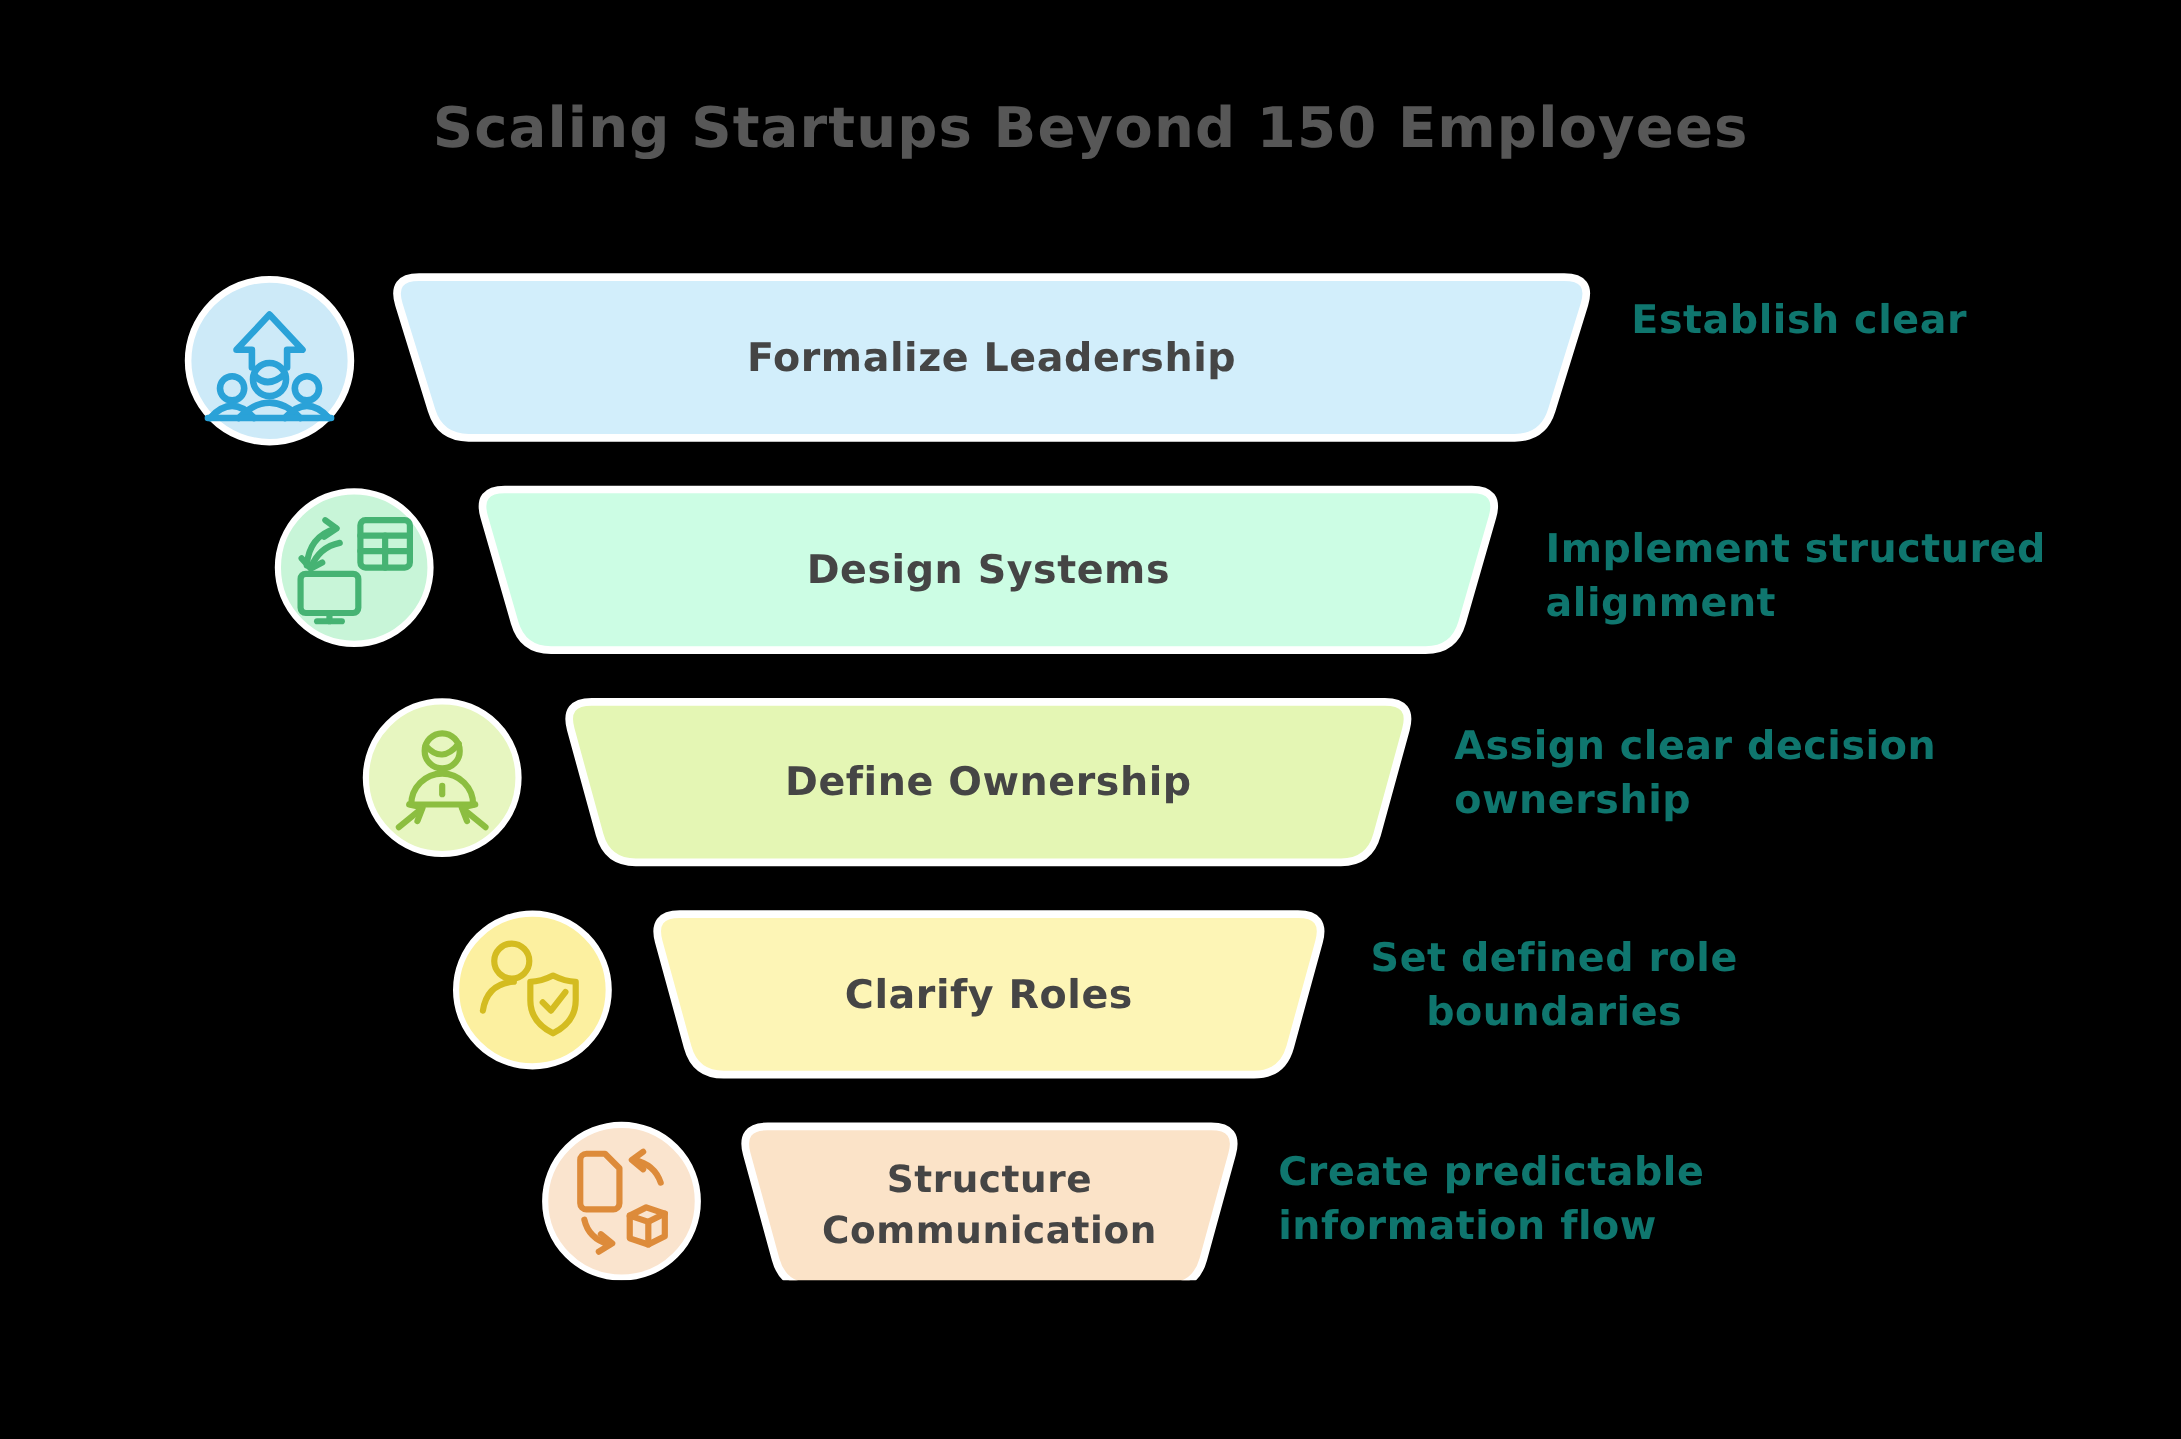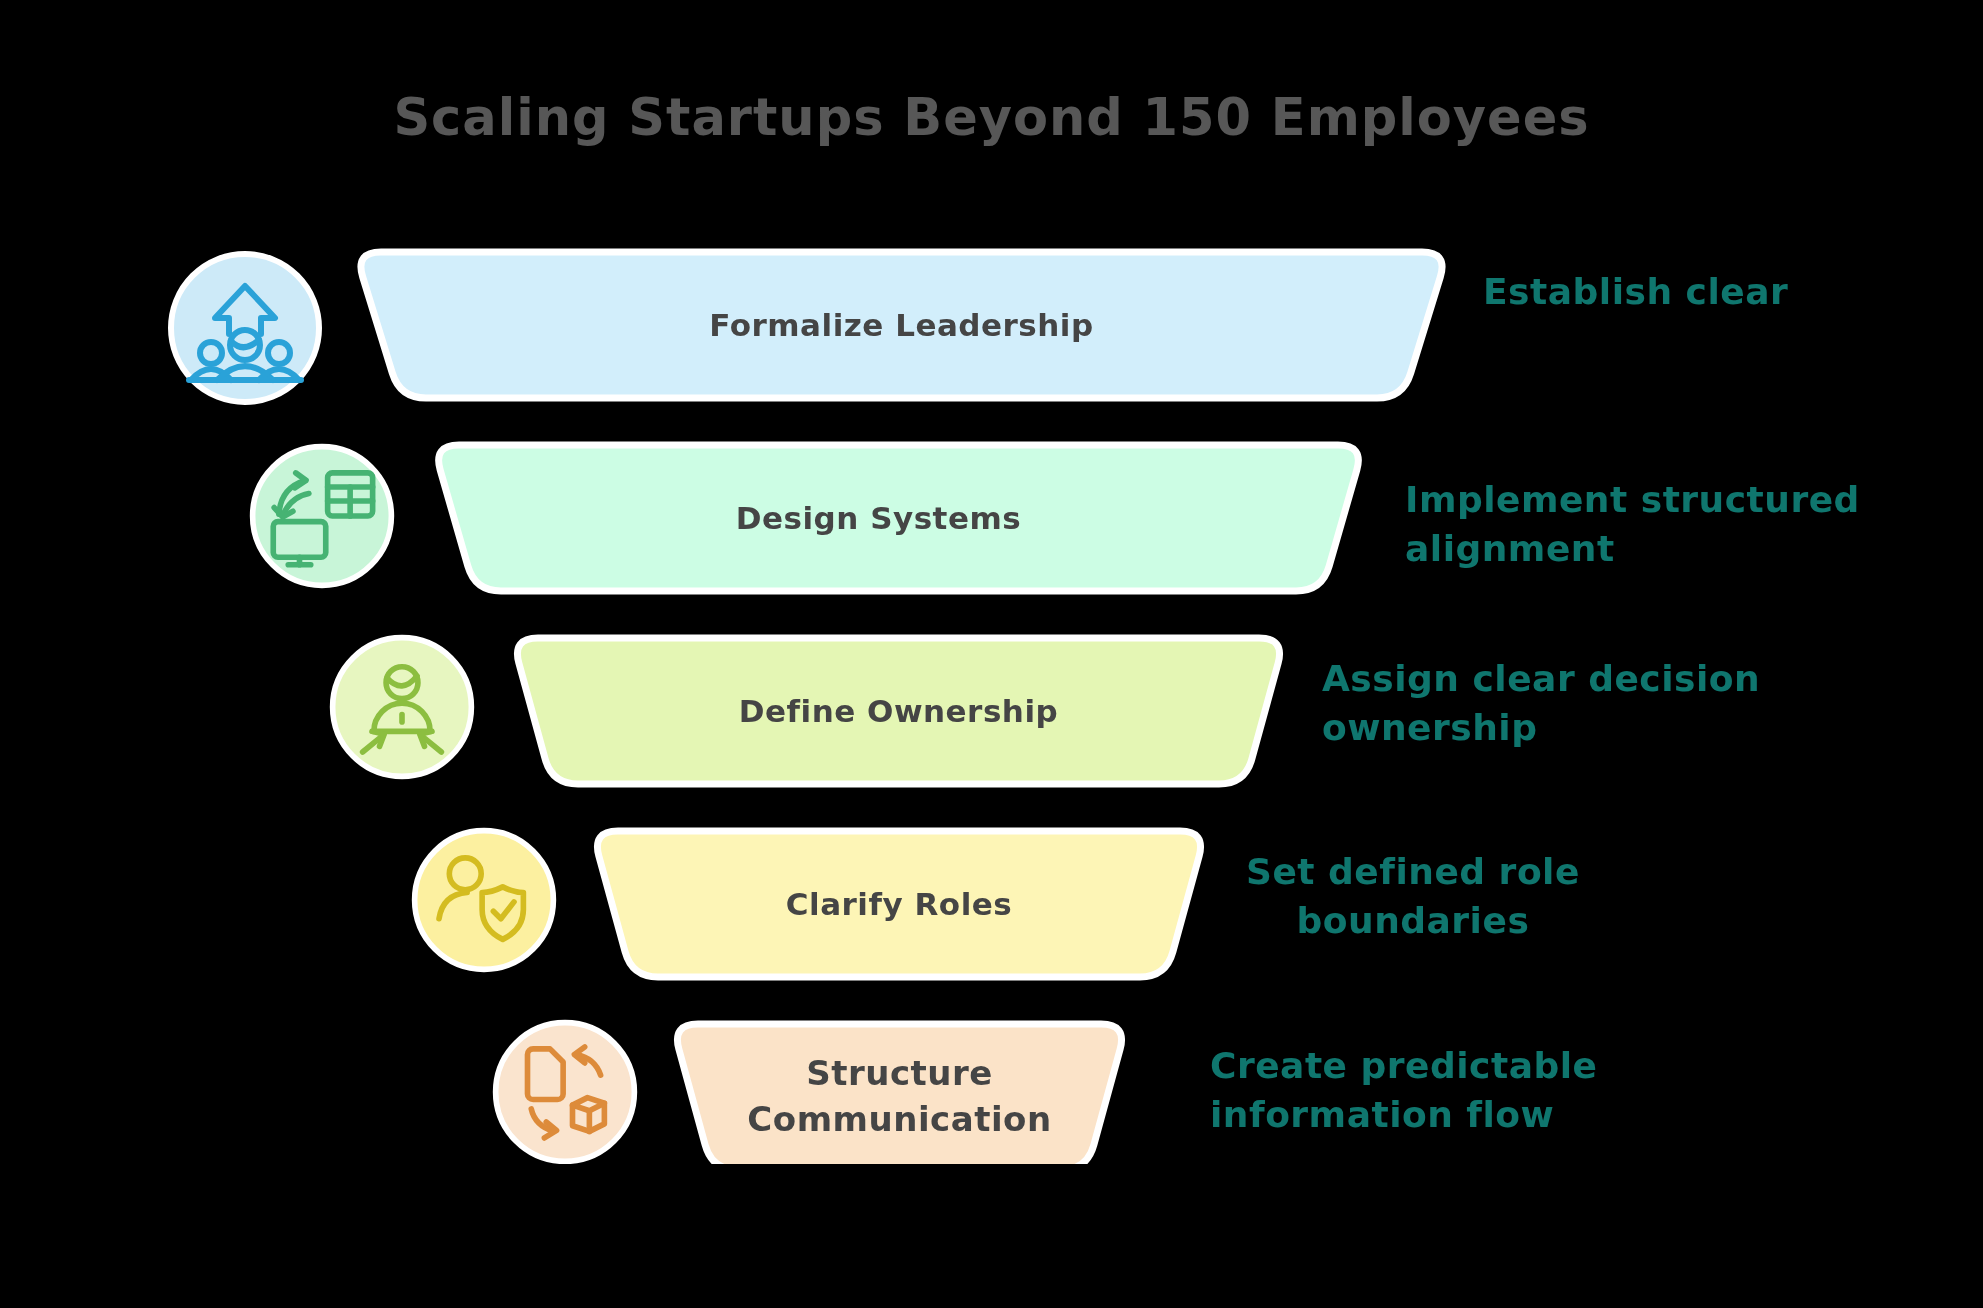--- a/index.html
+++ b/index.html
@@ -35,21 +35,21 @@
     stroke-width: 7;
     stroke-linejoin: round;
   }
   .heading {
     position: absolute;
     display: flex;
     align-items: center;
     justify-content: center;
     text-align: center;
     font-weight: 700;
-    font-size: 31px;
+    font-size: 36px;
     color: #454545;
     letter-spacing: 0.5px;
   }
   .heading.small {
     font-size: 34px;
     line-height: 1.35;
     padding: 0 72px;
     box-sizing: border-box;
   }
   svg.icon {
@@ -130,21 +130,21 @@
         <path d="M44,132 H68"></path>
         <path d="M34,78 Q36,50 62,42"></path>
         <path d="M52,34 L63,42 L51,50"></path>
         <path d="M66,56 Q46,60 38,80"></path>
         <path d="M29,71 L38,81 L49,75"></path>
       </g>
     </svg>
     <svg class="trap" style="left:425px; top:437px;" width="947" height="162" viewBox="0 0 947 162">
       <path fill="#ccfde4" d="M 34 8 L 913 8 Q 939 8 931.8120551527911 32.98666542124986 L 904.1879448472089 129.01333457875015 Q 897 154 871 154 L 76 154 Q 50 154 42.81205515279114 129.01333457875015 L 15.187944847208863 32.98666542124986 Q 8 8 34 8 Z"></path>
     </svg>
-    <div class="heading" style="left:405px; top:437px; width:947px; height:162px;">Design Systems</div>
+    <div class="heading" style="left:425px; top:437px; width:947px; height:162px;">Design Systems</div>
     <div class="annot" style="left:1405px; top:476px;">
       <div>Implement structured</div>
       <div>alignment</div>
     </div>
   </div>
 
   <div>
     <svg class="icon" style="left:327px; top:632px;" width="150" height="150" viewBox="0 0 160 160">
       <circle class="ring" cx="80" cy="80" r="74" fill="#e7f6c0"></circle>
       <g class="glyph" stroke="#8cbe40">
@@ -199,21 +199,21 @@
         <path d="M118,62 Q112,44 92,40"></path>
         <path d="M101,32 L90,40 L101,49"></path>
         <path d="M44,98 Q48,116 68,122"></path>
         <path d="M60,112 L71,121 L58,129"></path>
       </g>
     </svg>
     <svg class="trap" style="left:664px; top:1016px;" width="471" height="162" viewBox="0 0 471 162">
       <path fill="#fbe3c8" d="M 34 8 L 437 8 Q 463 8 456.1298861759564 33.07591545775916 L 429.8701138240436 128.92408454224085 Q 423 154 397 154 L 74 154 Q 48 154 41.12988617595639 128.92408454224085 L 14.870113824043605 33.07591545775916 Q 8 8 34 8 Z"></path>
     </svg>
     <div class="heading small" style="left:664px; top:1016px; width:471px; height:162px;">Structure Communication</div>
-    <div class="annot" style="left:1162px; top:1042px;margin-left:48px;">
+    <div class="annot" style="left:1162px; top:1042px;">
       <div>Create predictable</div>
       <div>information flow</div>
     </div>
   </div>
 
   <div class="footer">
     <div>UnitiQ.com</div>
   </div>
 
 </div>

